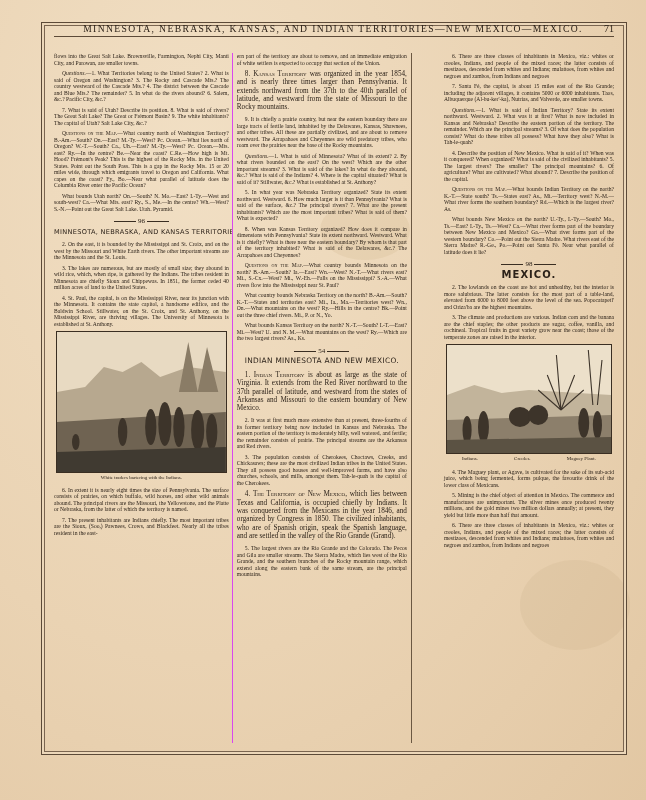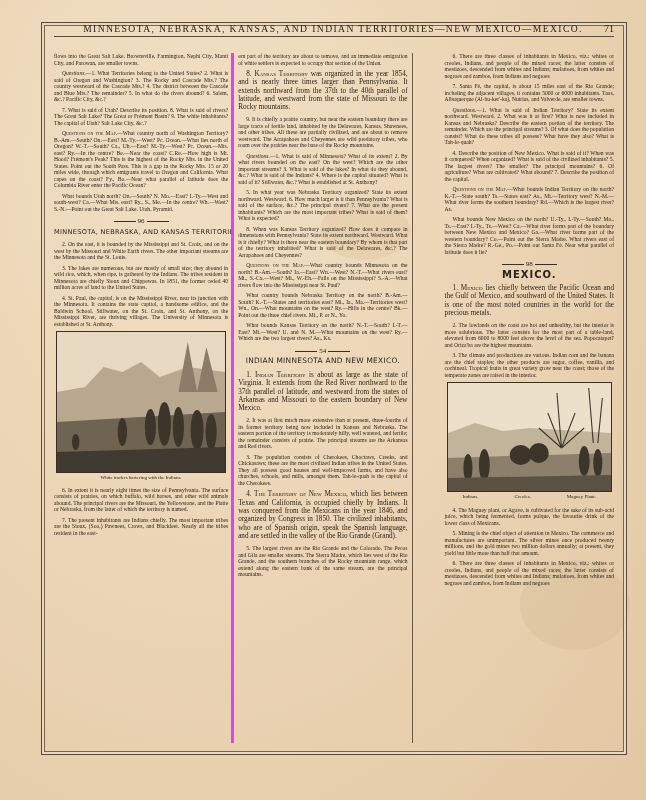--- a/index.html
+++ b/index.html
@@ -24,21 +24,21 @@
   .header-title {
     font-size: 9.6px; letter-spacing: 1.4px; flex: 1; text-align: center;
     padding-left: 18px; white-space: nowrap;
   }
   .header-page { font-size: 10px; width: 20px; text-align: right; }
   .columns {
     position: absolute; left: 54px; top: 53px; width: 560px; height: 690px;
     display: flex;
   }
   .col { height: 100%; overflow: hidden; font-size: 5.6px; line-height: 6.5px; text-align: justify; }
-  .col1 { width: 186px; padding-right: 3px; border-right: 3px solid #d946ef; }
+  .col1 { width: 186px; padding-right: 3px; border-right: 1px solid #d946ef; }
   .col2 { width: 181px; padding: 0 4px; border-right: 1px solid #6b5842; }
   .col3 { width: 181px; padding-left: 4px; margin-left: 28px; }
   p { margin: 0 0 4px 0; text-indent: 8px; }
   p.big { font-size: 7.2px; line-height: 8.3px; margin-bottom: 5px; }
   .sc { font-variant: small-caps; }
   em { font-style: italic; }
   .section-num {
     text-align: center; font-size: 7px; margin: 6px 0 4px;
   }
   .section-num::before, .section-num::after {
@@ -128,21 +128,20 @@
 
   <div class="col col3">
     <p>6. There are three classes of inhabitants in Mexico, viz.: whites or creoles, Indians, and people of the mixed races; the latter consists of mestizoes, descended from whites and Indians; mulattoes, from whites and negroes and zambos, from Indians and negroes</p>
     <p>7. Santa Fé, the capital, is about 15 miles east of the Rio Grande; including the adjacent villages, it contains 5000 or 6000 inhabitants. Taos, Albuquerque (Al-bu-ker'-ka), Nutrias, and Valverde, are smaller towns.</p>
     <p><em>Questions.</em><span>—1. What is said of Indian Territory? State its extent northward. Westward. 2. What was it at first? What is now included in Kansas and Nebraska? Describe the eastern portion of the territory. The remainder. Which are the principal streams? 3. Of what does the population consist? What do these tribes all possess? What have they also? What is Tah-le-quah?</span></p>
     <p>4. Describe the position of New Mexico. What is said of it? When was it conquered? When organized? What is said of the civilized inhabitants? 5. The largest rivers? The smaller? The principal mountains? 6. Of agriculture? What are cultivated? What abound? 7. Describe the position of the capital.</p>
     <p><span class="sc">Questions on the Map.</span><span>—What bounds Indian Territory on the north? K.-T.—State south? Ts.—States east? As., Mi.—Territory west? N.-M.—What river forms the southern boundary? Rd.—Which is the largest river? As.</span></p>
     <p>What bounds New Mexico on the north? U.-Ty., I.-Ty.—South? Mo., Ts.—East? I.-Ty., Ts.—West? Ca.—What river forms part of the boundary between New Mexico and Mexico? Ga.—What river forms part of the western boundary? Co.—Point out the Sierra Madre. What rivers east of the Sierra Madre? R.-Ge., Po.—Point out Santa Fé. Near what parallel of latitude does it lie?</p>
     <div class="section-num">98</div>
     <div class="section-title mexico">MEXICO.</div>
-    <p class="big"><span class="sc">1. Mexico</span><span> lies chiefly between the Pacific Ocean and the Gulf of Mexico, and southward of the United States. It is one of the most noted countries in the world for the precious metals.</span></p>
     <p>2. The lowlands on the coast are hot and unhealthy, but the interior is more salubrious. The latter consists for the most part of a table-land, elevated from 6000 to 8000 feet above the level of the sea. Popocatapetl' and Oriza'ba are the highest mountains.</p>
     <p>3. The climate and productions are various. Indian corn and the banana are the chief staples; the other products are sugar, coffee, vanilla, and cochineal. Tropical fruits in great variety grow near the coast; those of the temperate zones are raised in the interior.</p>
     <div class="illus" style="height:108px">
       <svg viewBox="0 0 180 108" preserveAspectRatio="none">
         <rect x="0" y="0" width="180" height="108" fill="#ece0ca"></rect>
         <path d="M0,50 L30,40 L60,48 L90,45 L180,50 L180,108 L0,108 Z" fill="#c2b49b"></path>
         <path d="M0,75 L180,70 L180,108 L0,108 Z" fill="#8c7f6b"></path>
         <g stroke="#3d342a" stroke-width="1.2" fill="none">
           <path d="M125,65 L120,10 M125,65 L110,30 M125,65 L140,30 M125,65 L100,45 M125,65 L150,45"></path>
           <path d="M160,60 L155,5 M165,60 L170,15"></path>

